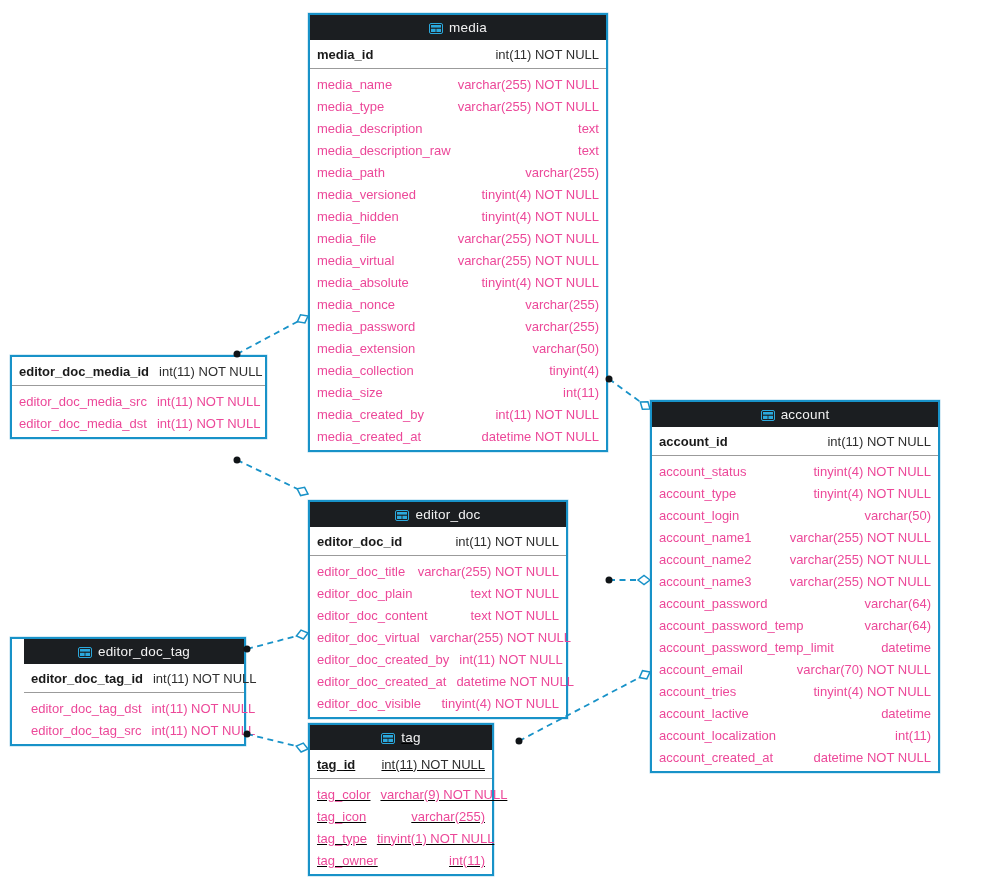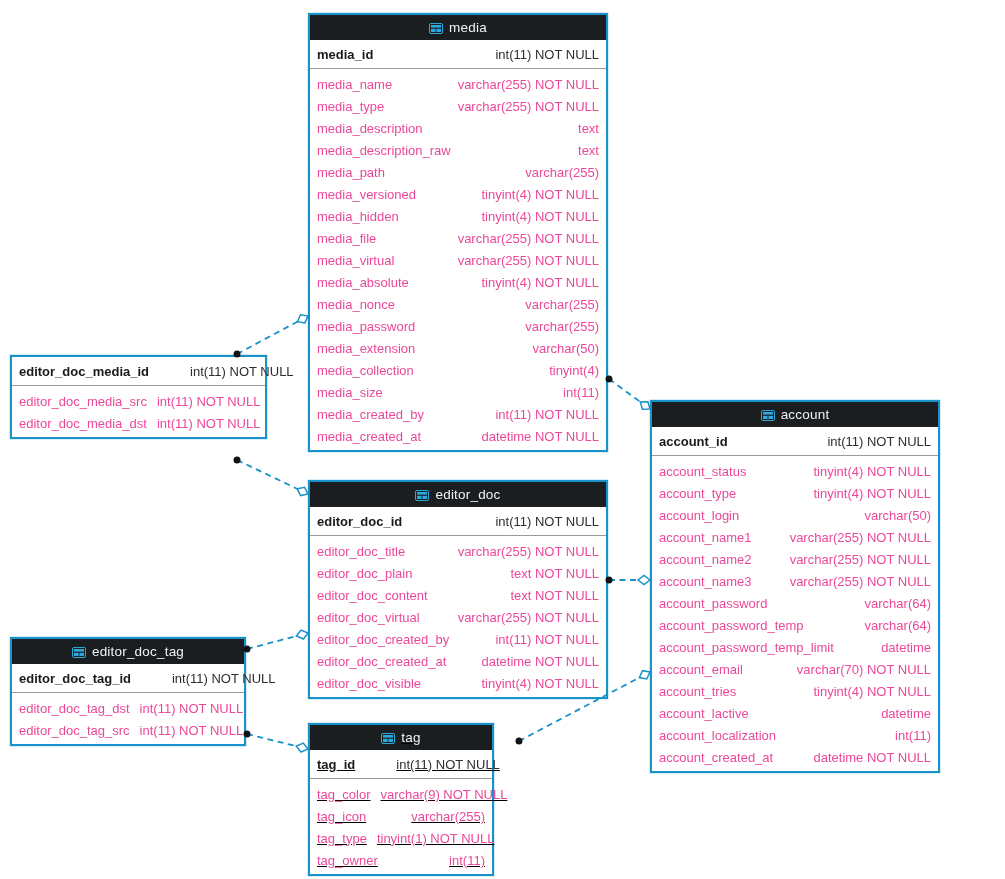--- a/index.html
+++ b/index.html
@@ -49,21 +49,20 @@
     padding: 0 7px;
     font-size: 13px;
     color: #ec4899;
     white-space: nowrap;
   }
   .row.pk {
     height: 28px;
     border-bottom: 1px solid #9b9b9b;
     font-weight: bold;
     color: #1a1a1a;
-    gap: 31px;
   }
   .row.pk .f-type { font-weight: normal; color: #2e2e2e; }
   .t-body .row:first-child { margin-top: 2px; }
   .t-body .row.pk { margin-top: 0; }
   .fields { padding: 2px 0 3px 0; }
   .f-name { margin-right: 10px; }
   .f-type { text-align: left; }
 </style>
 </head>
 <body>
@@ -170,21 +169,21 @@
               <span class="f-name">editor_doc_media_src</span>
               <span class="f-type">int(11) NOT NULL</span>
             </div>
             <div class="row">
               <span class="f-name">editor_doc_media_dst</span>
               <span class="f-type">int(11) NOT NULL</span>
             </div>
           </div>
         </div>
       </div>
-      <div class="er-table" style="left: 308px; top: 480px; width: 300px;">
+      <div class="er-table" style="left: 308px; top: 500px; width: 260px;">
         <div class="t-header">
           <span class="ticon">
             <svg width="14" height="11" viewBox="0 0 14 11">
               <rect x="0.5" y="0.5" width="13" height="10" rx="1.5" fill="none" stroke="#2ba9dd" stroke-width="1"></rect>
               <rect x="2" y="2" width="10" height="2.6" fill="#2ba9dd"></rect>
               <rect x="2" y="5.8" width="4.6" height="3.2" fill="#2ba9dd"></rect>
               <rect x="7.4" y="5.8" width="4.6" height="3.2" fill="#2ba9dd"></rect>
             </svg>
           </span>
           <span>editor_doc</span>
@@ -219,21 +218,21 @@
               <span class="f-name">editor_doc_created_at</span>
               <span class="f-type">datetime NOT NULL</span>
             </div>
             <div class="row">
               <span class="f-name">editor_doc_visible</span>
               <span class="f-type">tinyint(4) NOT NULL</span>
             </div>
           </div>
         </div>
       </div>
-      <div class="er-table" style="left: 10px; top: 637px; width: 236px;">
+      <div class="er-table" style="left: 10px; top: 637px; width: 236px; padding-left: 12px;">
         <div class="t-header">
           <span class="ticon">
             <svg width="14" height="11" viewBox="0 0 14 11">
               <rect x="0.5" y="0.5" width="13" height="10" rx="1.5" fill="none" stroke="#2ba9dd" stroke-width="1"></rect>
               <rect x="2" y="2" width="10" height="2.6" fill="#2ba9dd"></rect>
               <rect x="2" y="5.8" width="4.6" height="3.2" fill="#2ba9dd"></rect>
               <rect x="7.4" y="5.8" width="4.6" height="3.2" fill="#2ba9dd"></rect>
             </svg>
           </span>
           <span>editor_doc_tag</span>

